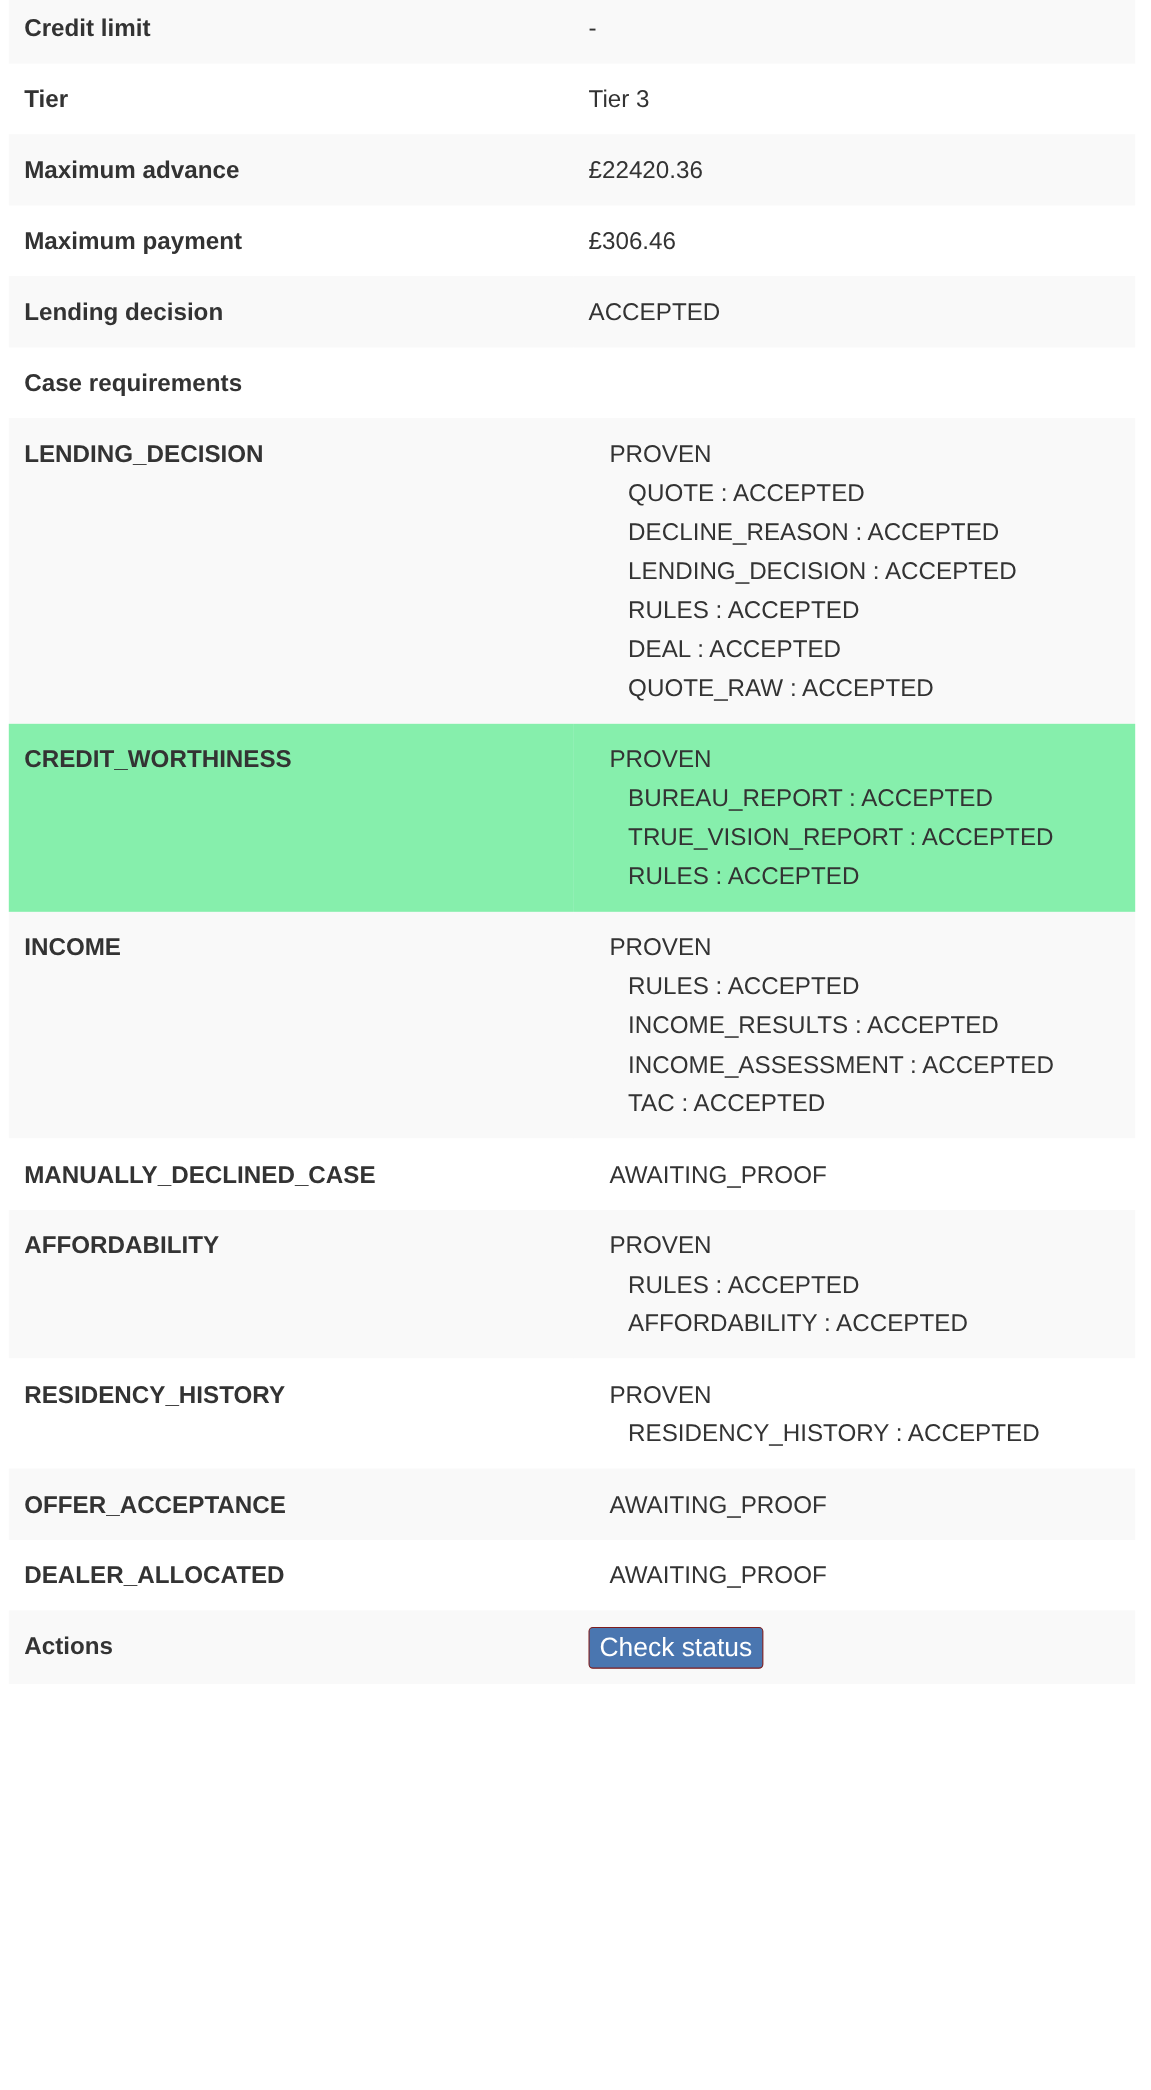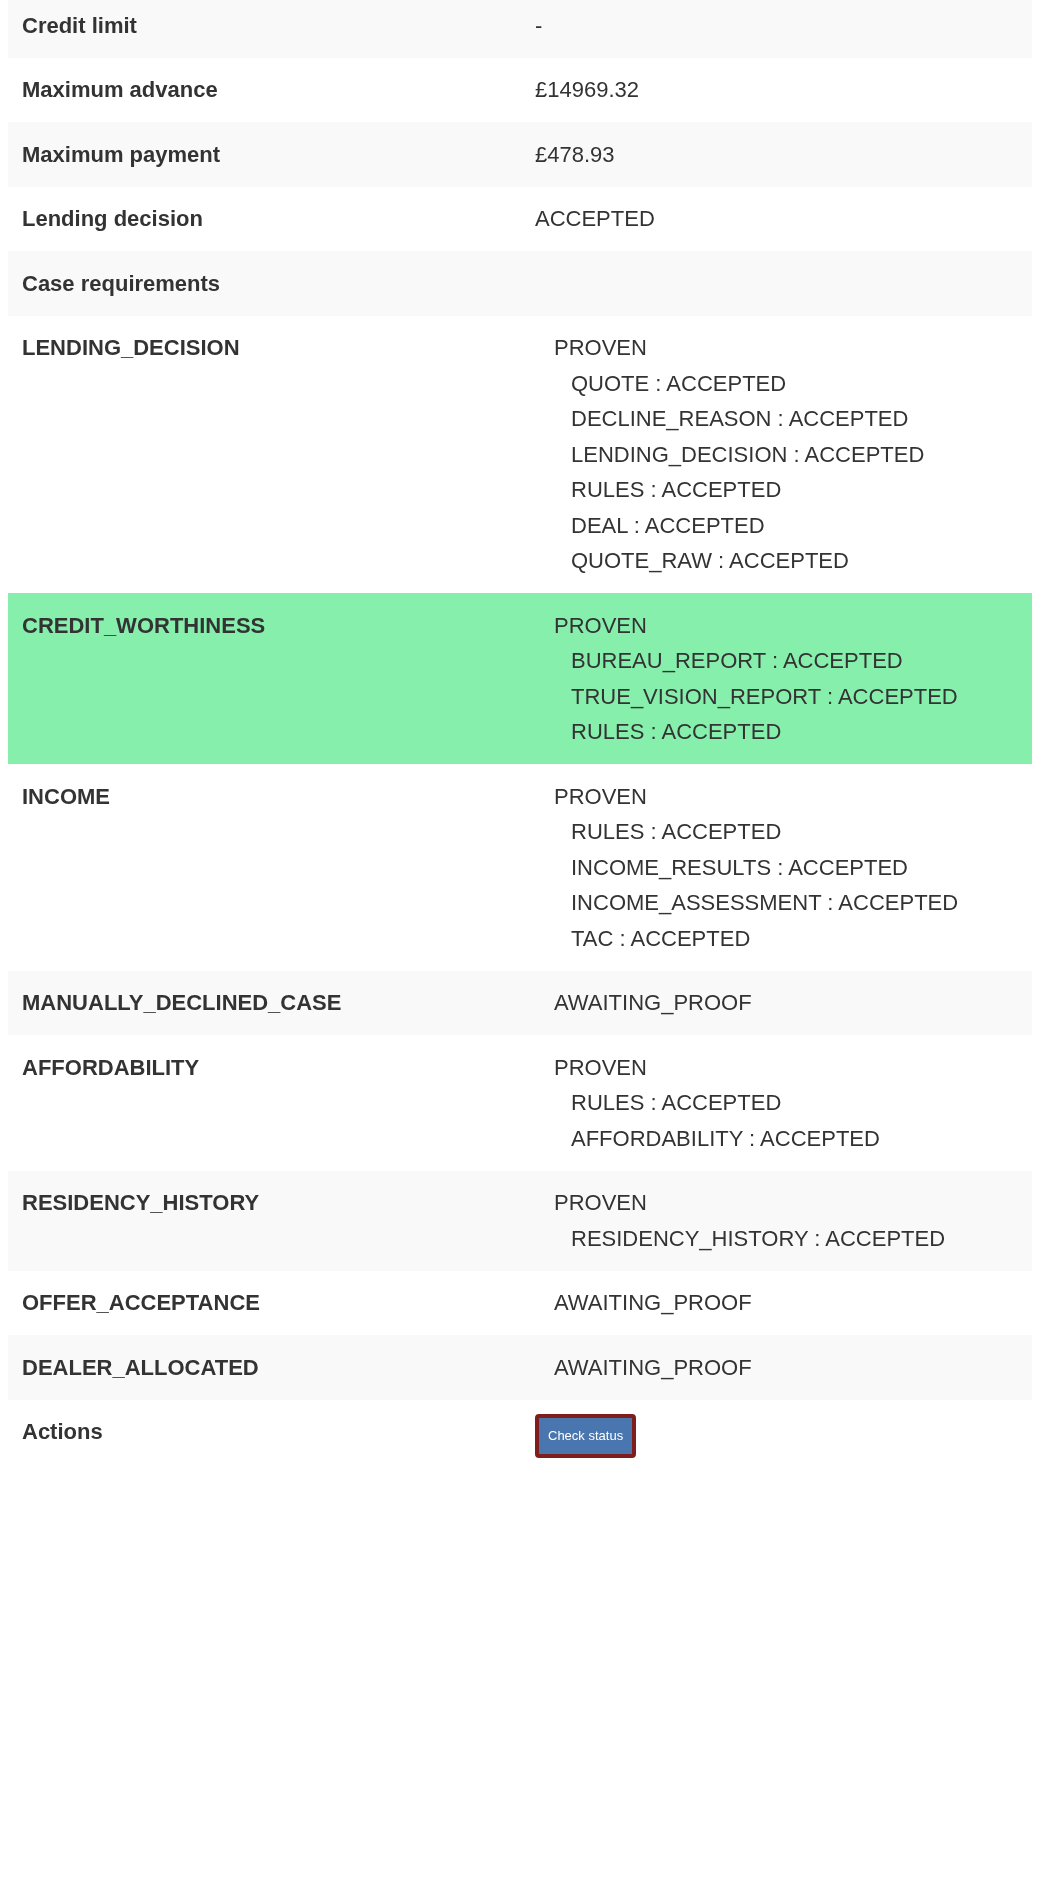--- a/index.html
+++ b/index.html
@@ -47,24 +47,24 @@
   .sub-item { display: block; }
   .status { display: block; margin-left: 19px; }
   td.action-cell {
     padding-top: 13px;
     padding-bottom: 14px;
   }
   .btn {
     display: inline-block;
     background: #4a76b0;
     color: #ffffff;
-    border: 4px solid #7f1d1d;
+    border: 1px solid #7f1d1d;
     border-radius: 4px;
     font-family: "Liberation Sans", "DejaVu Sans", sans-serif;
-    font-size: 13px;
+    font-size: 24px;
     line-height: 24px;
     padding: 6px 9px 6px 9px;
     cursor: pointer;
     margin: 0;
   }
   td.action-label {
     line-height: 38px;
   }
 </style>
 </head>
@@ -75,26 +75,30 @@
     <colgroup>
         <col class="c1">
         <col class="c2">
       </colgroup>
     <tbody>
       <tr>
         <td class="label">Credit limit</td>
         <td class="value">-</td>
       </tr>
       <tr>
+        <td class="label">Tier</td>
+        <td class="value">Tier 3</td>
+      </tr>
+      <tr>
         <td class="label">Maximum advance</td>
-        <td class="value">£14969.32</td>
+        <td class="value">£22420.36</td>
       </tr>
       <tr>
         <td class="label">Maximum payment</td>
-        <td class="value">£478.93</td>
+        <td class="value">£306.46</td>
       </tr>
       <tr>
         <td class="label">Lending decision</td>
         <td class="value">ACCEPTED</td>
       </tr>
       <tr>
         <td class="label">Case requirements</td>
         <td class="value"></td>
       </tr>
 

